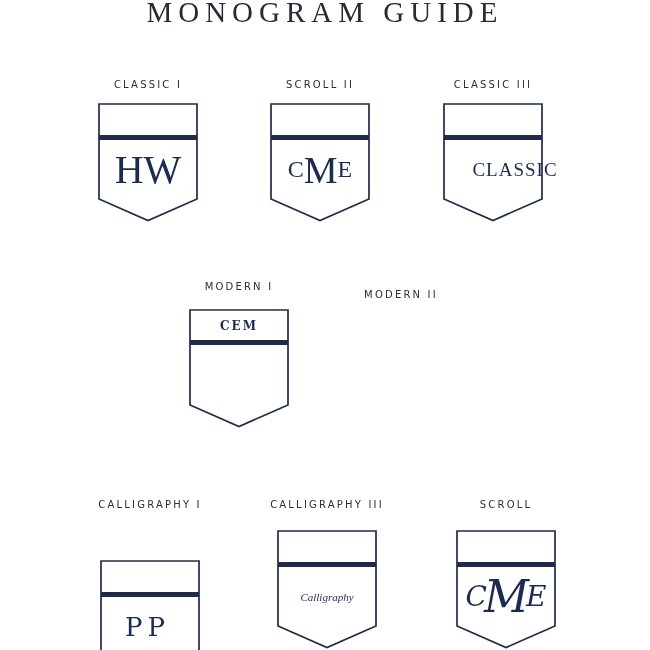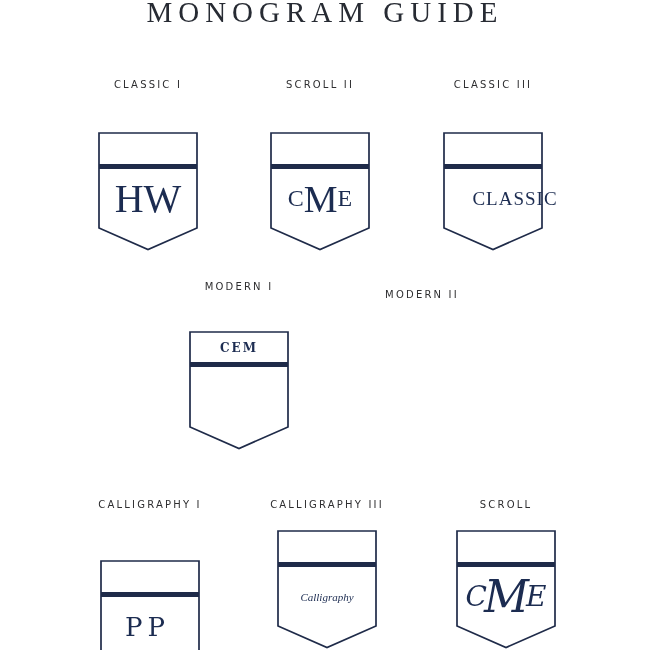--- a/index.html
+++ b/index.html
@@ -18,22 +18,22 @@
     color:var(--title,#272b33);
     white-space:nowrap;
   }
 
   .cell { position:absolute; width:160px; display:flex; flex-direction:column; align-items:center; }
   .plabel {
     font-family:"DejaVu Sans", sans-serif;
     font-weight:400; font-size:10px; letter-spacing:2.2px;
     color:var(--label,#2e2e30); line-height:14px; white-space:nowrap;
   }
-  .row1 .pennant { margin-top:40px;text-decoration:underline; }
-  .row2 .pennant { margin-top:37px; }
+  .row1 .pennant { margin-top:11px;text-decoration:underline; }
+  .row2 .pennant { margin-top:15px; }
   .row3 .pennant { margin-top:18px; }
 
   .pennant { position:relative; width:100px; height:119px; }
   .pennant svg { display:block; }
   .shape-outline { fill:#ffffff; stroke:var(--navy,#1f2b49); stroke-width:1.7; }
   .shape-stripe  { fill:var(--navy,#1f2b49); }
 
   .mono {
     position:absolute; left:0; width:100px;
     display:flex; align-items:center; justify-content:center;
@@ -104,21 +104,21 @@
     <div class="plabel">MODERN I</div>
     <div class="pennant">
       <svg width="100" height="119" viewBox="0 0 100 119">
         <path class="shape-outline" d="M1,1 H99 V96 L50,117.5 L1,96 Z"></path>
         <rect class="shape-stripe" x="1" y="31" width="98" height="5"></rect>
       </svg>
       <div class="mono band f-slab">CEM</div>
     </div>
   </div>
 
-  <div class="cell row2" style="left:342px; top:288px;">
+  <div class="cell row2" style="left:321px; top:288px;">
     <div class="plabel">MODERN II</div>
   </div>
 
   <div class="cell row3" style="left:70px; top:498px;gap:30px;">
     <div class="plabel">CALLIGRAPHY I</div>
     <div class="pennant">
       <svg width="100" height="119" viewBox="0 0 100 119">
         <path class="shape-outline" d="M1,1 H99 V96 L50,117.5 L1,96 Z"></path>
         <rect class="shape-stripe" x="1" y="32" width="98" height="5"></rect>
       </svg>

